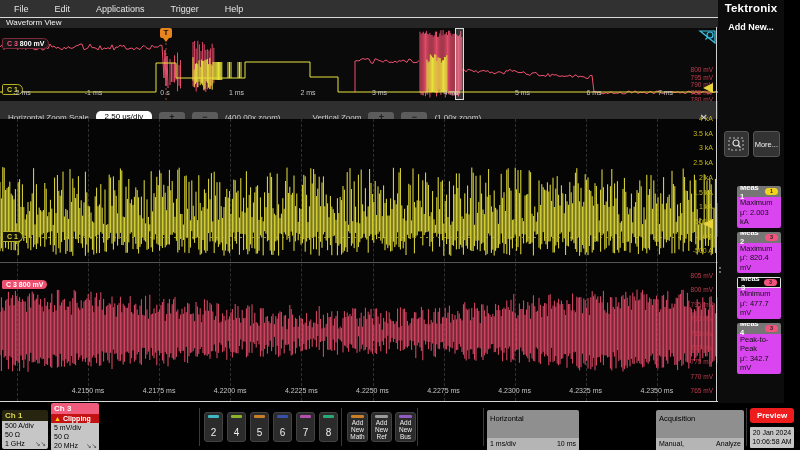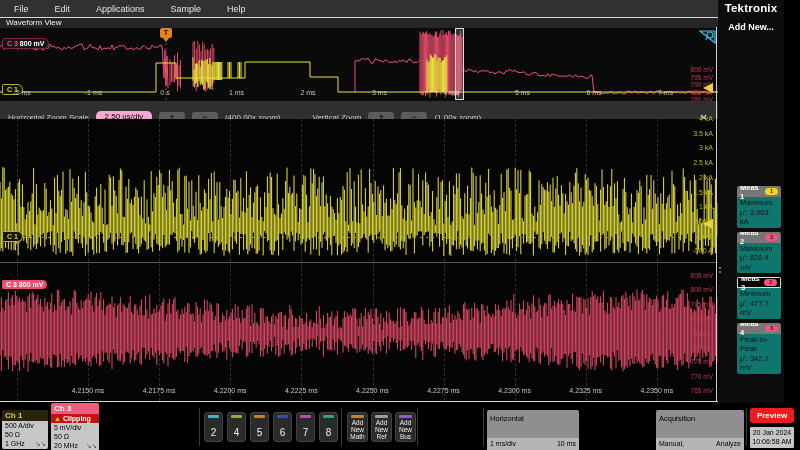--- a/index.html
+++ b/index.html
@@ -14,21 +14,21 @@
           border-top:1px solid #d9d9d9;box-sizing:border-box;}
   #tab-label{font-size:8px;color:#f2f2f2;padding-left:6px;line-height:10px;}
 
   
   .grid-dots{background-image:radial-gradient(#323232 0.7px, transparent 0.9px);
              background-size:14.2px 14.6px;}
   #overview{position:absolute;left:0;top:28px;width:718px;height:73px;background:#0a0a0a;}
   #zoombar{position:absolute;left:0;top:101px;width:718px;height:18px;background:#2f2f2f;
            display:flex;align-items:center;gap:7px;padding:16px 8px;box-sizing:border-box;
            font-size:8px;color:#cfcfcf;}
-  .zoominput{background:#f9a8d4;color:#000;border-radius:5px;width:56px;height:12px;line-height:12px;
+  .zoominput{background:#ffffff;color:#000;border-radius:5px;width:56px;height:12px;line-height:12px;
              text-align:center;font-size:8px;}
   .zbtn{width:26px;height:11px;background:#5c5c5c;border-radius:3px;color:#1d1d1d;
         font-size:9px;line-height:10px;text-align:center;font-weight:bold;}
   #zoom-close{margin-left:auto;color:#d5d5d5;font-size:10px;padding-right:2px;}
   #mainview{position:absolute;left:0;top:119px;width:718px;height:282px;background:#050505;
             border-bottom:1px solid #d8d8d8;box-sizing:content-box;}
   #vline-right{position:absolute;left:716px;top:27px;width:1px;height:375px;background:#cfcfcf;}
   .vgrid{position:absolute;top:0;height:282px;width:0;border-left:1px dashed #303030;}
   #slice-divider{position:absolute;left:0;top:143px;width:718px;height:1px;background:#555;}
   svg{display:block;}
@@ -82,21 +82,21 @@
         font-size:7.5px;text-align:center;padding:5px 1px;min-height:12px;display:flex;
         align-items:center;justify-content:center;line-height:9px;}
   #meas-list{position:absolute;top:186px;left:19px;right:3px;display:flex;
              flex-direction:column;gap:4px;}
   .meas{border-radius:2px;overflow:hidden;}
   .meas-h{height:11px;background:#767676;color:#fff;font-size:7.5px;font-weight:bold;
           display:flex;align-items:center;justify-content:space-between;padding:0 3px;}
   .meas.selected .meas-h{background:#060606;border:1px solid #ddd;box-sizing:border-box;}
   .pill{min-width:13px;height:7px;border-radius:4px;font-size:5.5px;color:#222;
         text-align:center;line-height:7px;font-weight:bold;}
-  .meas-b{background:#0f766e;color:#111;font-size:7.5px;padding:1px 3px;line-height:9.5px;}
+  .meas-b{background:#d946ef;color:#111;font-size:7.5px;padding:1px 3px;line-height:9.5px;}
   #drag-handle{position:absolute;left:1px;top:265px;width:4px;}
   #drag-handle i{display:block;width:2px;height:2px;border-radius:50%;background:#8a8a8a;
                  margin:2px 0;}
 
   
   #bottombar{position:absolute;left:0;top:403px;width:800px;height:47px;background:#000;}
   .chbadge{position:absolute;border-radius:2px;overflow:hidden;}
   #ch1-badge{left:2px;top:7px;width:46px;}
   #ch3-badge{left:51px;top:0;width:48px;}
   .chb-h{font-size:8px;font-weight:bold;padding:1px 3px;height:9px;line-height:9px;}
@@ -143,21 +143,21 @@
 <body>
 
 <div id="app">
 
   <div id="menubar">
     <div style="display:flex;gap:26px;">
 
     <span class="menu-item">File</span>
         <span class="menu-item">Edit</span>
         <span class="menu-item">Applications</span>
-        <span class="menu-item">Sample</span>
+        <span class="menu-item">Trigger</span>
         <span class="menu-item">Help</span>
       </div>
   </div>
 
   <div id="tabbar">
     <div id="tab-label">Waveform View</div>
   </div>
 
   <div id="overview" class="grid-dots">
     <svg id="ov-svg" width="718" height="73">
@@ -277,20 +277,30 @@
       </div>
     <div id="mv-c1-tag" class="chtag">C 1</div>
     <div id="mv-c3-tag" class="chtag"><span>C 3</span> <span>800 mV</span></div>
     <div class="larrow" style="left:703px;top:100px;"></div>
   </div>
   <div id="vline-right"></div>
 
   <div id="sidebar">
     <div id="logo">Tektronix</div>
     <div id="addnew">Add New...</div>
+    <div id="sb-buttons2">
+      <div class="sbtn">
+        <svg width="16" height="14">
+          <rect x="1" y="1" width="14" height="12" fill="none" stroke="#bbb" stroke-width="1" stroke-dasharray="2,2"></rect>
+          <circle cx="8" cy="6" r="3" fill="none" stroke="#ddd" stroke-width="1.2"></circle>
+          <path d="M10,8 L12.5,10.5" stroke="#ddd" stroke-width="1.2"></path>
+        </svg>
+      </div>
+      <div class="sbtn">More...</div>
+    </div>
     <div id="meas-list">
 
         <div class="meas">
           <div class="meas-h">
             <span>Meas 1</span>
             <span class="pill" style="background: rgb(242, 212, 29);">1</span>
           </div>
           <div class="meas-b">
             <div>Maximum</div>
             <div>μ': 2.003 kA</div>

